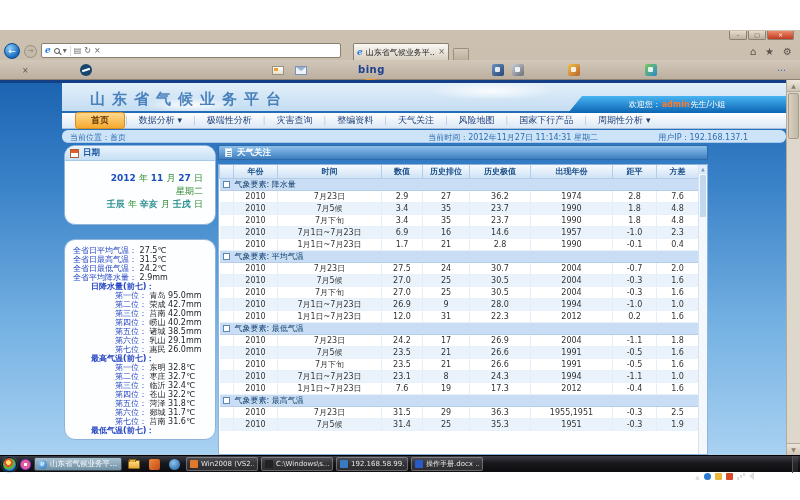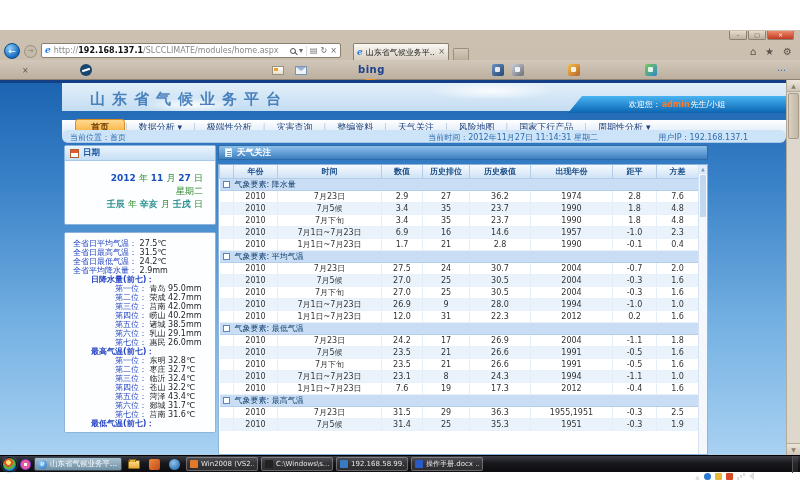--- a/index.html
+++ b/index.html
@@ -83,38 +83,38 @@
       radial-gradient(ellipse 75px 11px at 630px 24px, rgba(255,255,255,.9), transparent 70%),
       linear-gradient(#e2eff9,#c4ddf2); }
   .pg-title { position:absolute; left:28px; top:7px; font-size:15px; font-weight:bold;
     color:#4a82be; letter-spacing:7px; white-space:nowrap; }
   .welcome { position:absolute; right:0; top:13px; width:218px; height:17px;
     background:linear-gradient(#49b4f2,#0b65b2); color:#fff; font-size:8px;
     display:flex; align-items:center; justify-content:center; gap:1px;
     clip-path:polygon(14px 0,100% 0,100% 100%,0 100%); }
   .welcome .usr { color:#ff7b2a; font-weight:bold; }
 
-  .navbar { position:absolute; left:62px; top:40px; width:724px; height:16px;
+  .navbar { position:absolute; left:62px; top:33px; width:724px; height:16px;
     background:linear-gradient(#ffffff,#dce8f6); border-bottom:1px solid #a8c0dc;
     display:flex; align-items:center; font-size:9px; color:#1c3f7a; }
   .navitem { padding:0 11px; white-space:nowrap; cursor:default; }
   .navitem.active { margin-left:13px; background:linear-gradient(#ffd98f,#f6a92f);
     border:1px solid #d88f20; border-radius:3px; padding:1px 15px; color:#6b3c00; font-weight:bold; }
   .navsep { color:#b0c4dc; font-size:8px; }
 
   .statusbar { position:absolute; left:62px; top:50px; width:724px; height:13px;
     background:#cde4f8; border-bottom:1px solid #aac8e8; font-size:8px; color:#2f6cb0;border-radius:6px; }
   .statusbar span { position:absolute; top:2px; white-space:nowrap; }
   .crumb { left:8px; } .curtime { right:188px; } .userip { right:38px; }
 
   .content { position:absolute; left:62px; top:63px; width:724px; bottom:0; }
 
   
   .sidebar { position:absolute; left:2px; top:2px; width:152px; bottom:0; }
-  .panel { border:1px solid #8fb4dc; border-radius:2px; background:#fdfeff; margin-bottom:7px; overflow:hidden; }
+  .panel { border:1px solid #8fb4dc; border-radius:11px; background:#fdfeff; margin-bottom:14px; overflow:hidden; }
   .panel-h { height:15px; background:linear-gradient(#eaf4fd,#c6dff5);
     border-bottom:1px solid #a8c8e8; display:flex; align-items:center; gap:4px;
     padding:0 5px; font-size:8.5px; font-weight:bold; color:#1a55a0; }
   .cal-ico { width:9px; height:9px; border:1px solid #b06030; background:#fff; position:relative; flex:none; }
   .cal-ico::after { content:""; position:absolute; left:0; top:0; right:0; height:3px; background:#e05a2a; }
   .grid-ico { width:9px; height:9px; border:1px solid #4a7ab0; flex:none;
     background:linear-gradient(#bcd8f0,#8ab4dc); }
   .date-body { padding:11px 12px 13px 6px; text-align:right; font-size:9px; line-height:13px; }
   .dn { color:#1a4fc0; font-weight:bold; } .dg { color:#2e8b2e; } .dt { color:#2a8f8f; font-weight:bold; }
   .wx-body { padding:6px 2px 4px 8px; font-size:8px; line-height:9px; white-space:nowrap; }
@@ -213,21 +213,20 @@
         <div class="cap">▢</div>
         <div class="cap close">×</div>
       </div>
     </div>
 
     <div class="navrow">
       <div class="btn-back">←</div>
       <div class="btn-fwd">→</div>
       <div class="addrbar">
         <span class="e-logo">e</span>
-        <span class="url"><span>http://</span><b>192.168.137.1</b><span>/SLCCLIMATE/modules/home.aspx</span></span>
         <span class="mag"></span>
         <span class="abar-ico">▾</span>
         <span class="abar-sep"></span>
         <span class="abar-ico">▤</span>
         <span class="abar-ico">↻</span>
         <span class="abar-ico">×</span>
       </div>
       <div class="tab">
         <span class="e-logo">e</span>
         <span class="tab-title">山东省气候业务平...</span>
@@ -322,21 +321,21 @@
                 <div class="wx-line wx-item"><span class="wx-label">第三位： </span><span class="wx-val">莒南 42.0mm</span></div>
                 <div class="wx-line wx-item"><span class="wx-label">第四位： </span><span class="wx-val">崂山 40.2mm</span></div>
                 <div class="wx-line wx-item"><span class="wx-label">第五位： </span><span class="wx-val">诸城 38.5mm</span></div>
                 <div class="wx-line wx-item"><span class="wx-label">第六位： </span><span class="wx-val">乳山 29.1mm</span></div>
                 <div class="wx-line wx-item"><span class="wx-label">第七位： </span><span class="wx-val">惠民 26.0mm</span></div>
                 <div class="wx-line wx-sec">最高气温(前七)：</div>
                 <div class="wx-line wx-item"><span class="wx-label">第一位： </span><span class="wx-val">东明 32.8℃</span></div>
                 <div class="wx-line wx-item"><span class="wx-label">第二位： </span><span class="wx-val">枣庄 32.7℃</span></div>
                 <div class="wx-line wx-item"><span class="wx-label">第三位： </span><span class="wx-val">临沂 32.4℃</span></div>
                 <div class="wx-line wx-item"><span class="wx-label">第四位： </span><span class="wx-val">苍山 32.2℃</span></div>
-                <div class="wx-line wx-item"><span class="wx-label">第五位： </span><span class="wx-val">菏泽 43.4℃</span></div>
+                <div class="wx-line wx-item"><span class="wx-label">第五位： </span><span class="wx-val">菏泽 31.8℃</span></div>
                 <div class="wx-line wx-item"><span class="wx-label">第六位： </span><span class="wx-val">郯城 31.7℃</span></div>
                 <div class="wx-line wx-item"><span class="wx-label">第七位： </span><span class="wx-val">莒南 31.6℃</span></div>
                 <div class="wx-line wx-sec">最低气温(前七)：</div>
               </div>
           </div>
         </div>
 
         <div class="main">
           <div class="main-h">
             <span class="doc-ico"></span>

